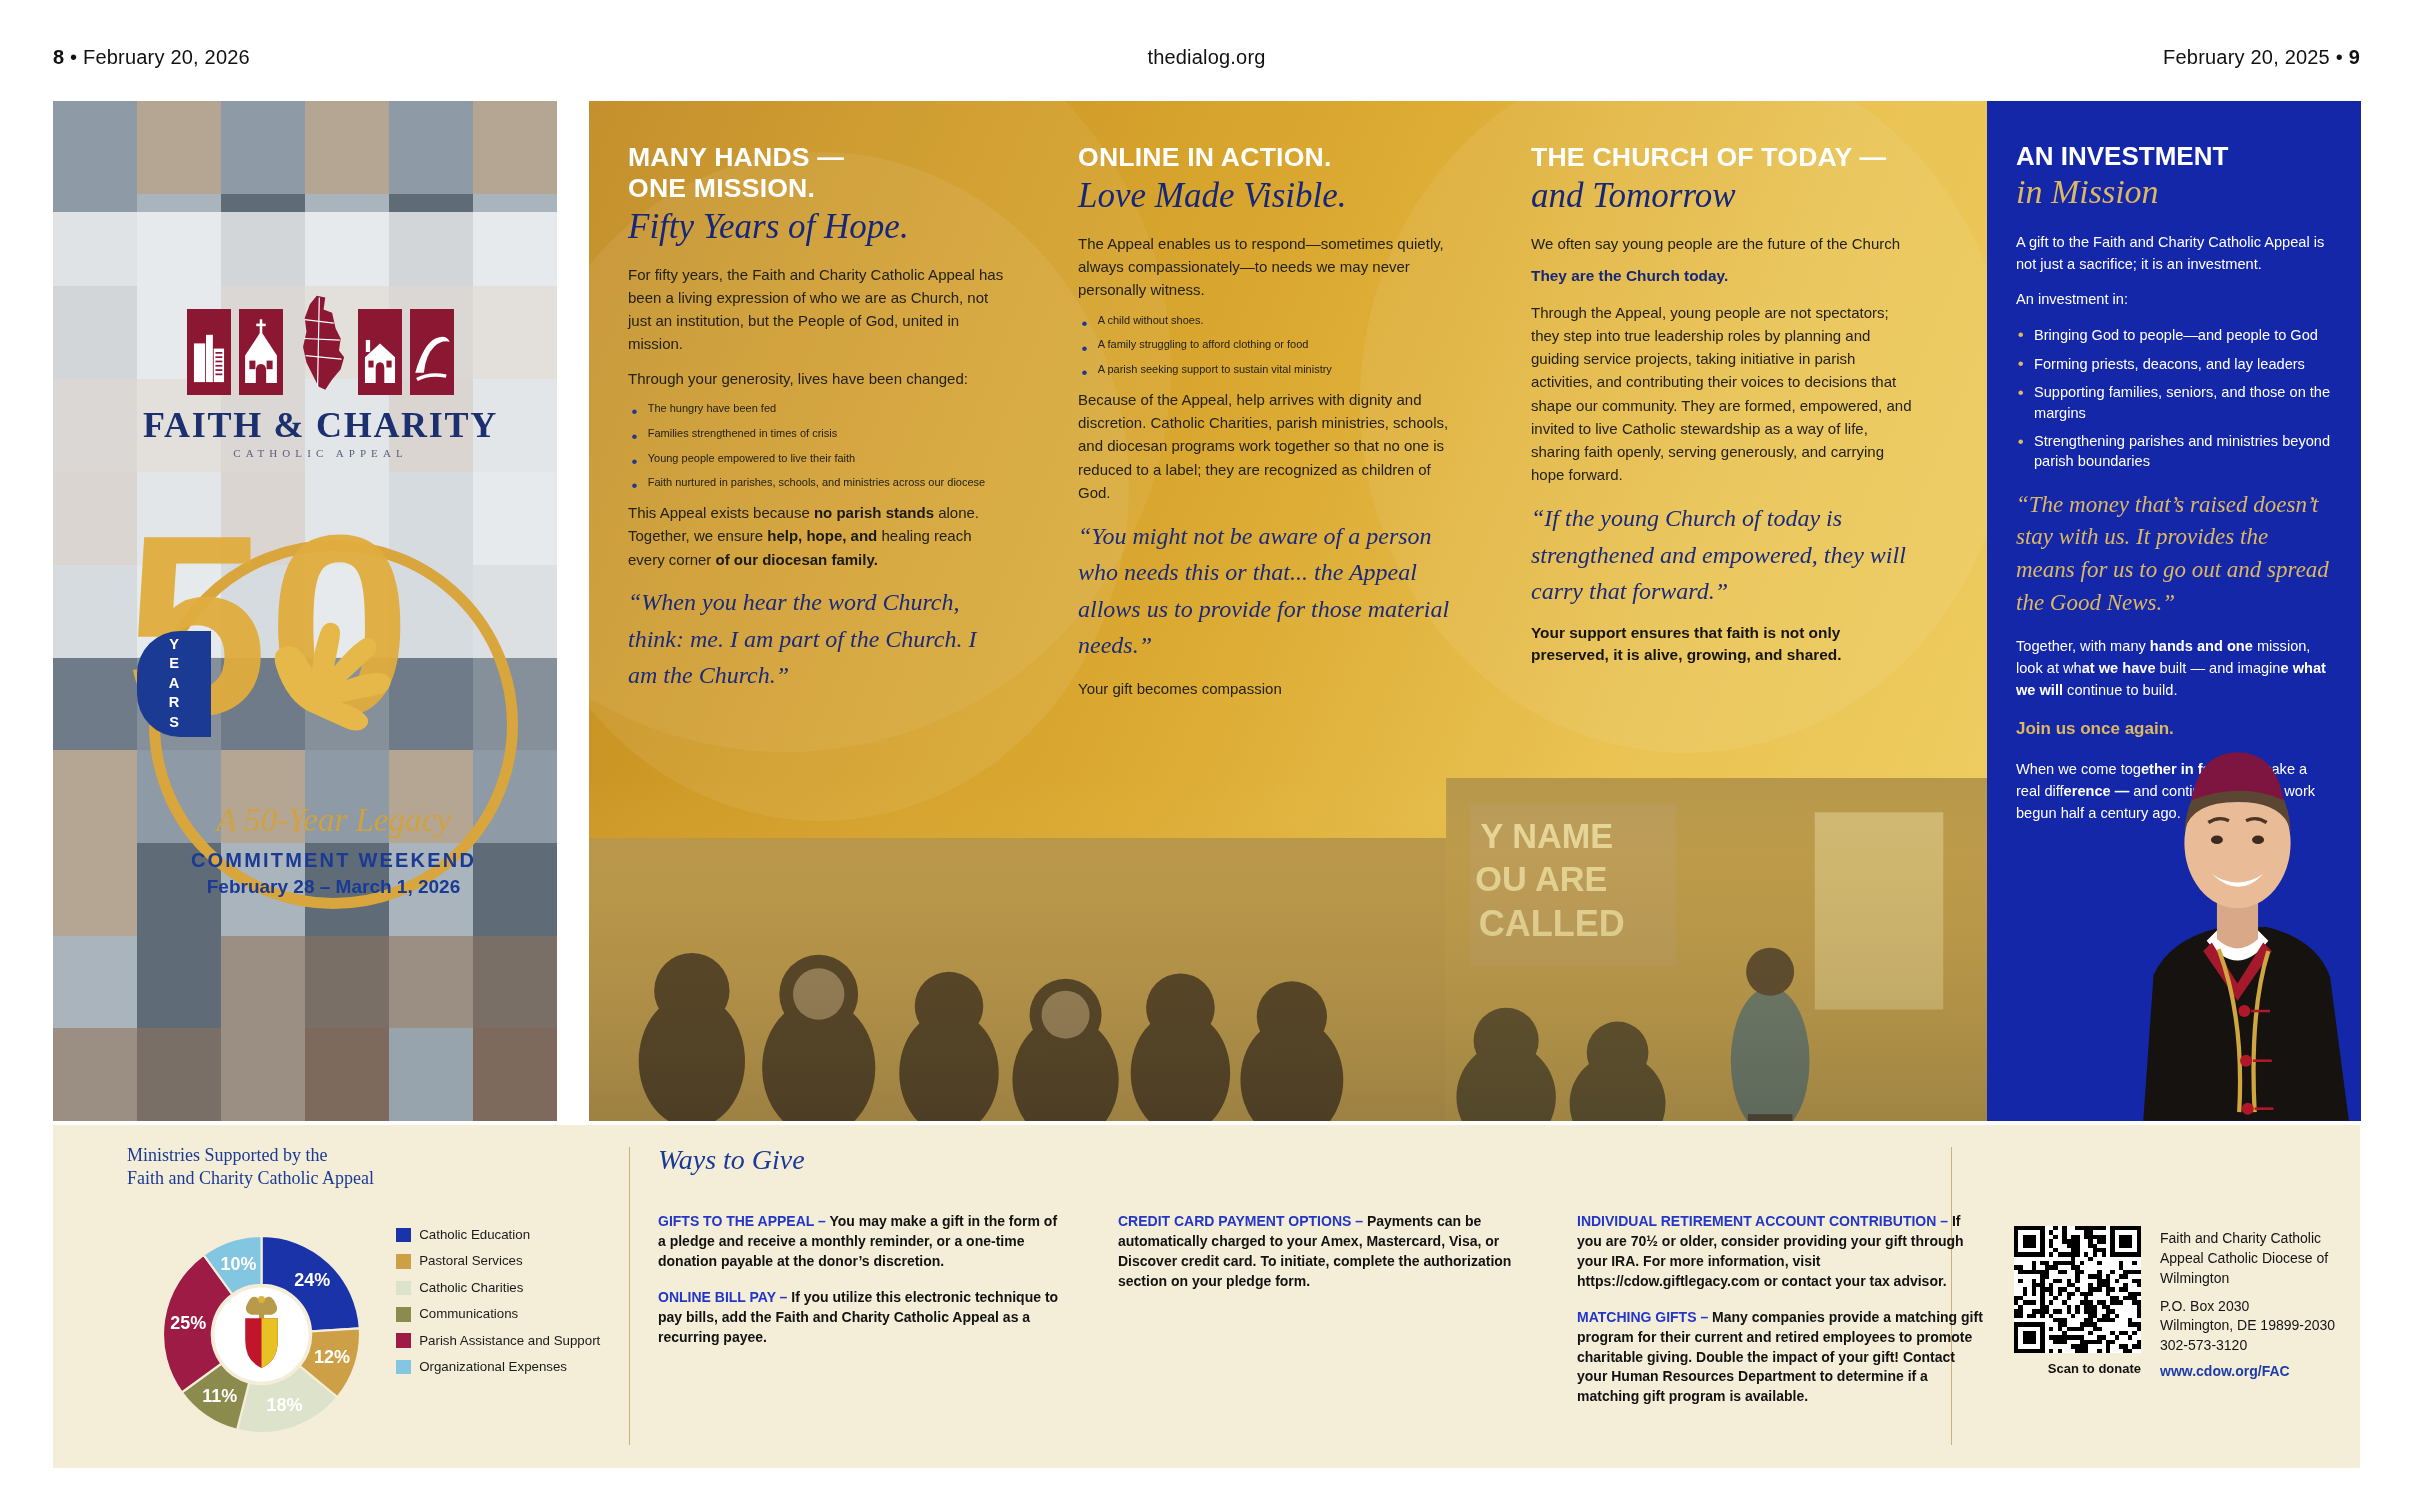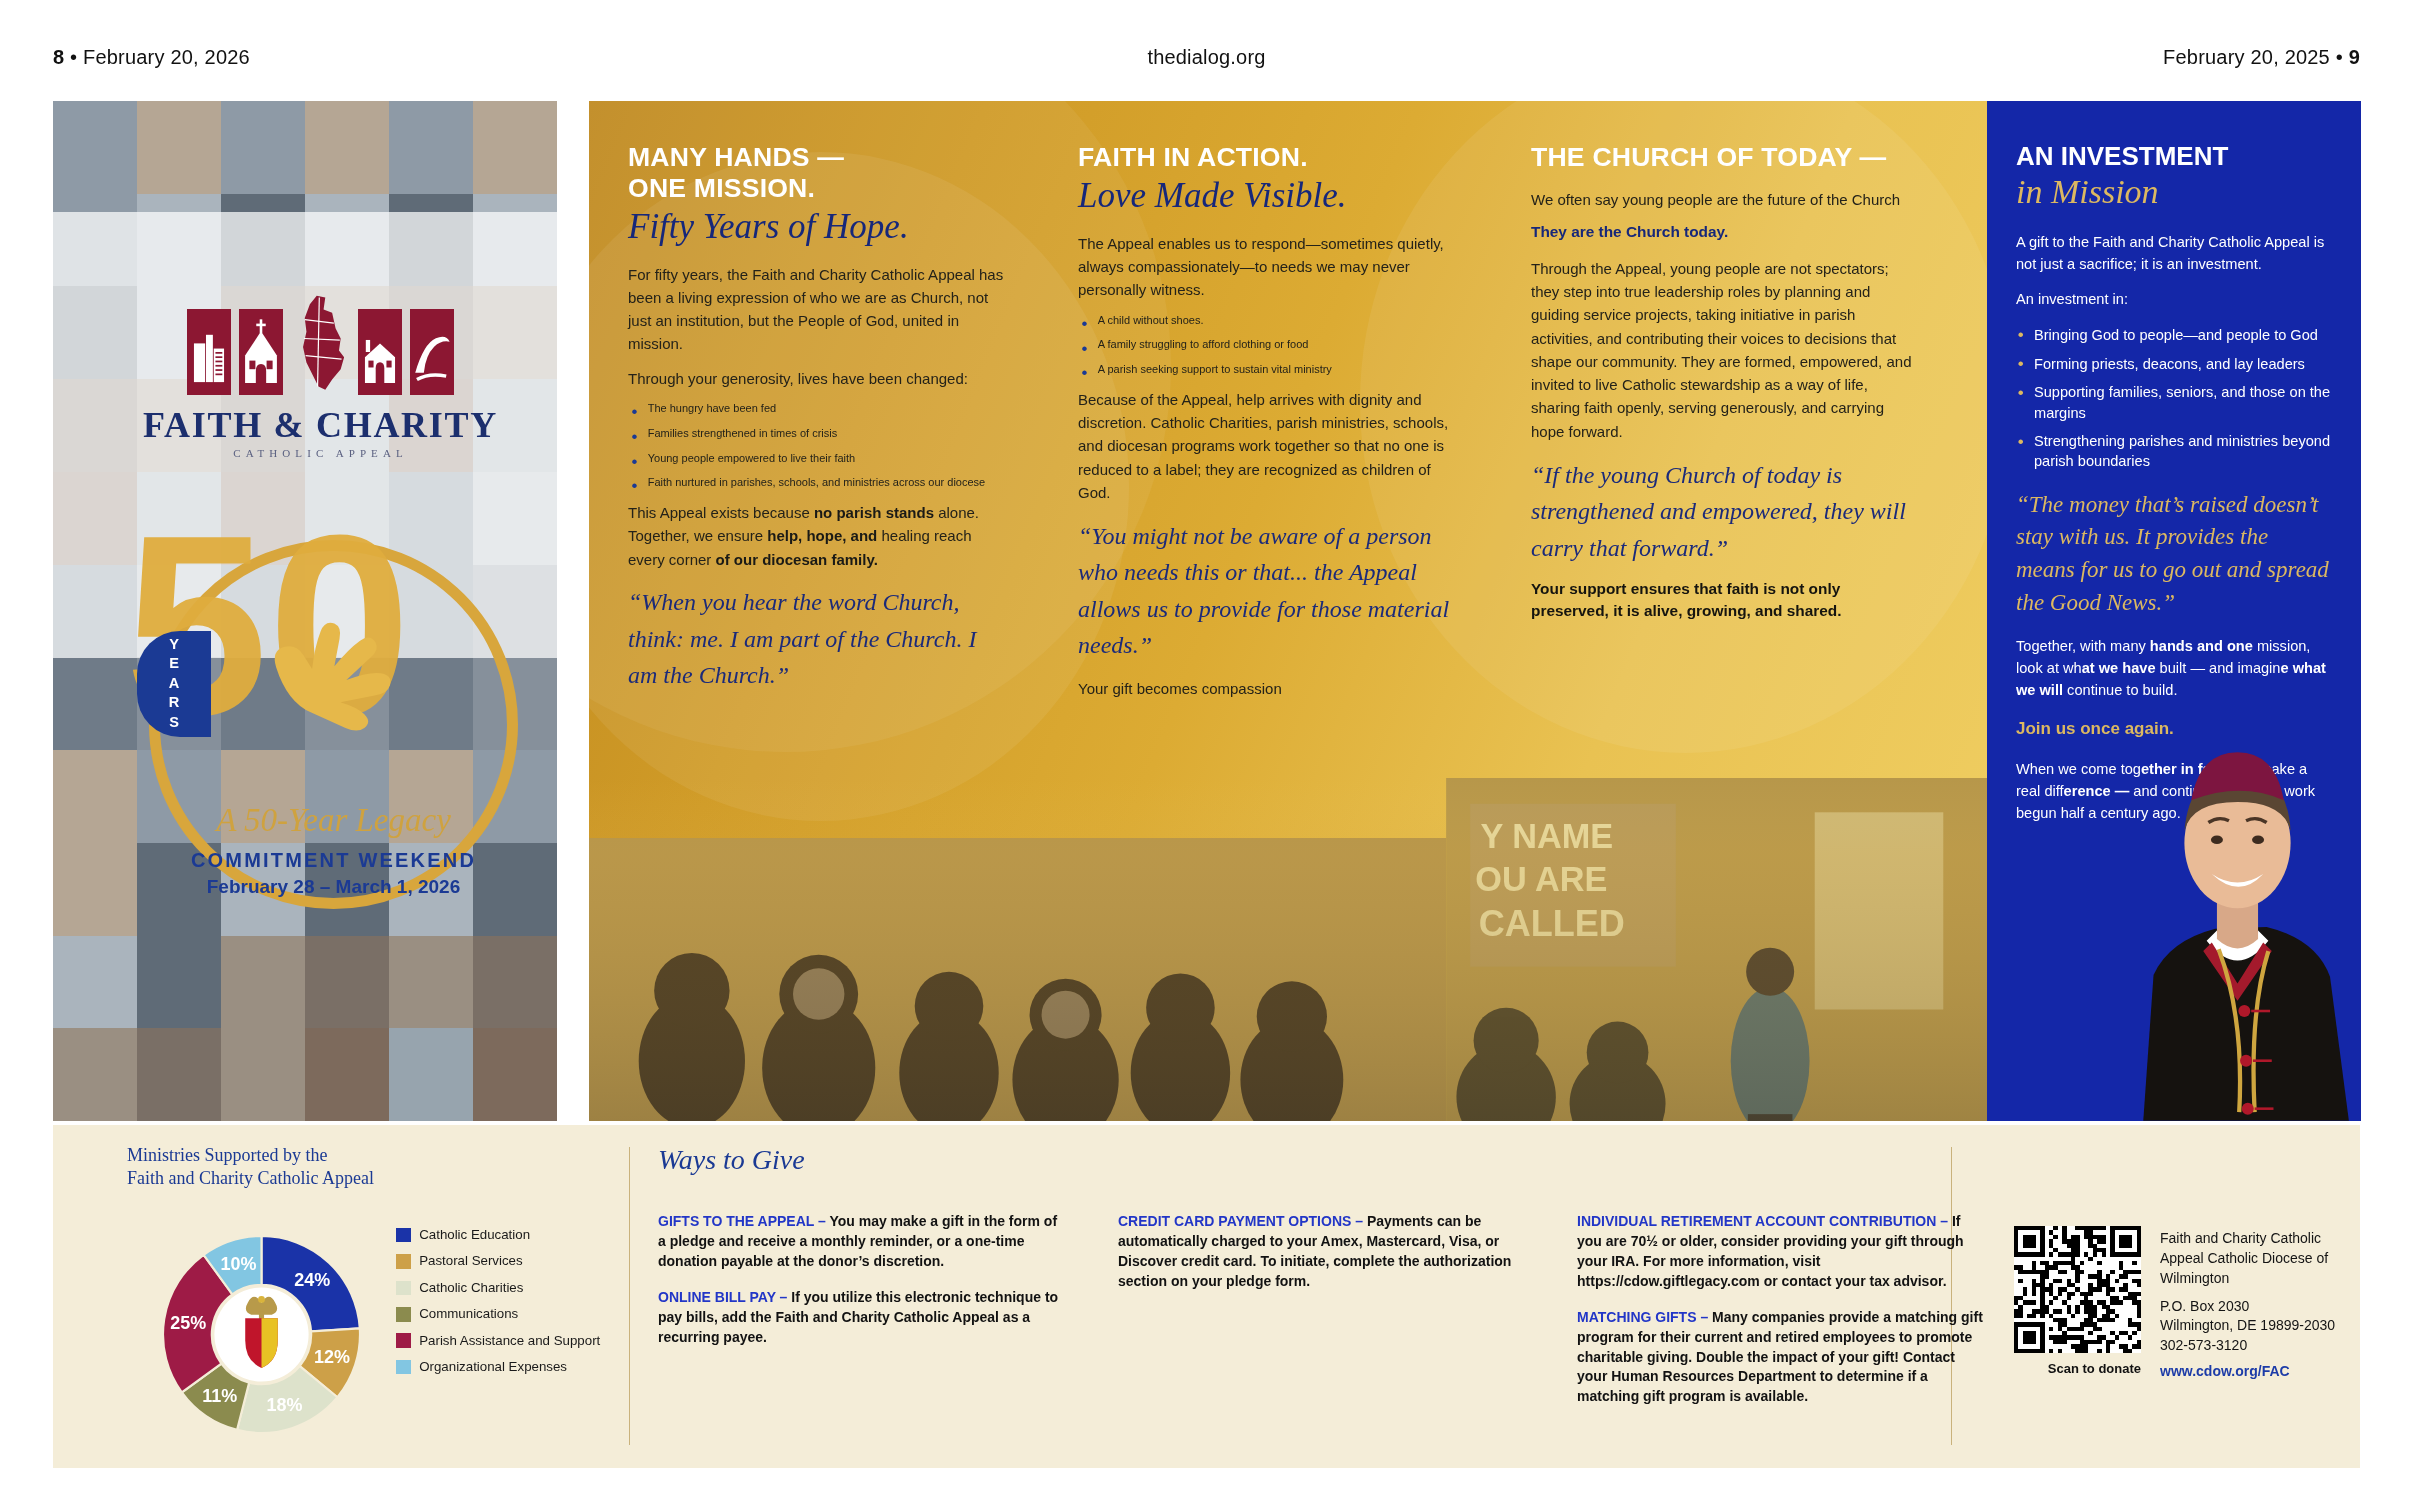--- a/index.html
+++ b/index.html
@@ -302,39 +302,40 @@
               <li>Families strengthened in times of crisis</li>
               <li>Young people empowered to live their faith</li>
               <li>Faith nurtured in parishes, schools, and ministries across our diocese</li>
             </ul>
             <p><span>This Appeal exists because </span><b>no parish stands</b><span> alone. Together, we ensure </span><b>help, hope, and</b><span> healing reach every corner </span><b>of our diocesan family.</b></p>
           </div>
           <div class="pull">“When you hear the word Church, think: me. I am part of the Church. I am the Church.”</div>
         </div>
 
         <div class="gcol c2">
-          <div class="kicker">FAITH IN ACTION.</div>
+          <div class="kicker">ONLINE IN ACTION.</div>
           <div class="script">Love Made Visible.</div>
           <div class="gbody">
             <p>The Appeal enables us to respond—sometimes quietly, always compassionately—to needs we may never personally witness.</p>
             <ul class="gul">
               <li>A child without shoes.</li>
               <li>A family struggling to afford clothing or food</li>
               <li>A parish seeking support to sustain vital ministry</li>
             </ul>
             <p>Because of the Appeal, help arrives with dignity and discretion. Catholic Charities, parish ministries, schools, and diocesan programs work together so that no one is reduced to a label; they are recognized as children of God.</p>
           </div>
           <div class="pull">“You might not be aware of a person who needs this or that... the Appeal allows us to provide for those material needs.”</div>
           <div class="gbody" style="margin-top:13.7px">
             <p>Your gift becomes compassion</p>
           </div>
         </div>
 
         <div class="gcol c3">
           <div class="kicker">THE CHURCH OF TODAY —</div>
+          <div class="script">and Tomorrow</div>
           <div class="gbody">
             <p>We often say young people are the future of the Church</p>
           </div>
           <div class="blue-lead">They are the Church today.</div>
           <div class="gbody">
             <p>Through the Appeal, young people are not spectators; they step into true leadership roles by planning and guiding service projects, taking initiative in parish activities, and contributing their voices to decisions that shape our community. They are formed, empowered, and invited to live Catholic stewardship as a way of life, sharing faith openly, serving generously, and carrying hope forward.</p>
           </div>
           <div class="pull">“If the young Church of today is strengthened and empowered, they will carry that forward.”</div>
           <div class="bold-close">Your support ensures that faith is not only preserved, it is alive, growing, and shared.</div>
         </div>

